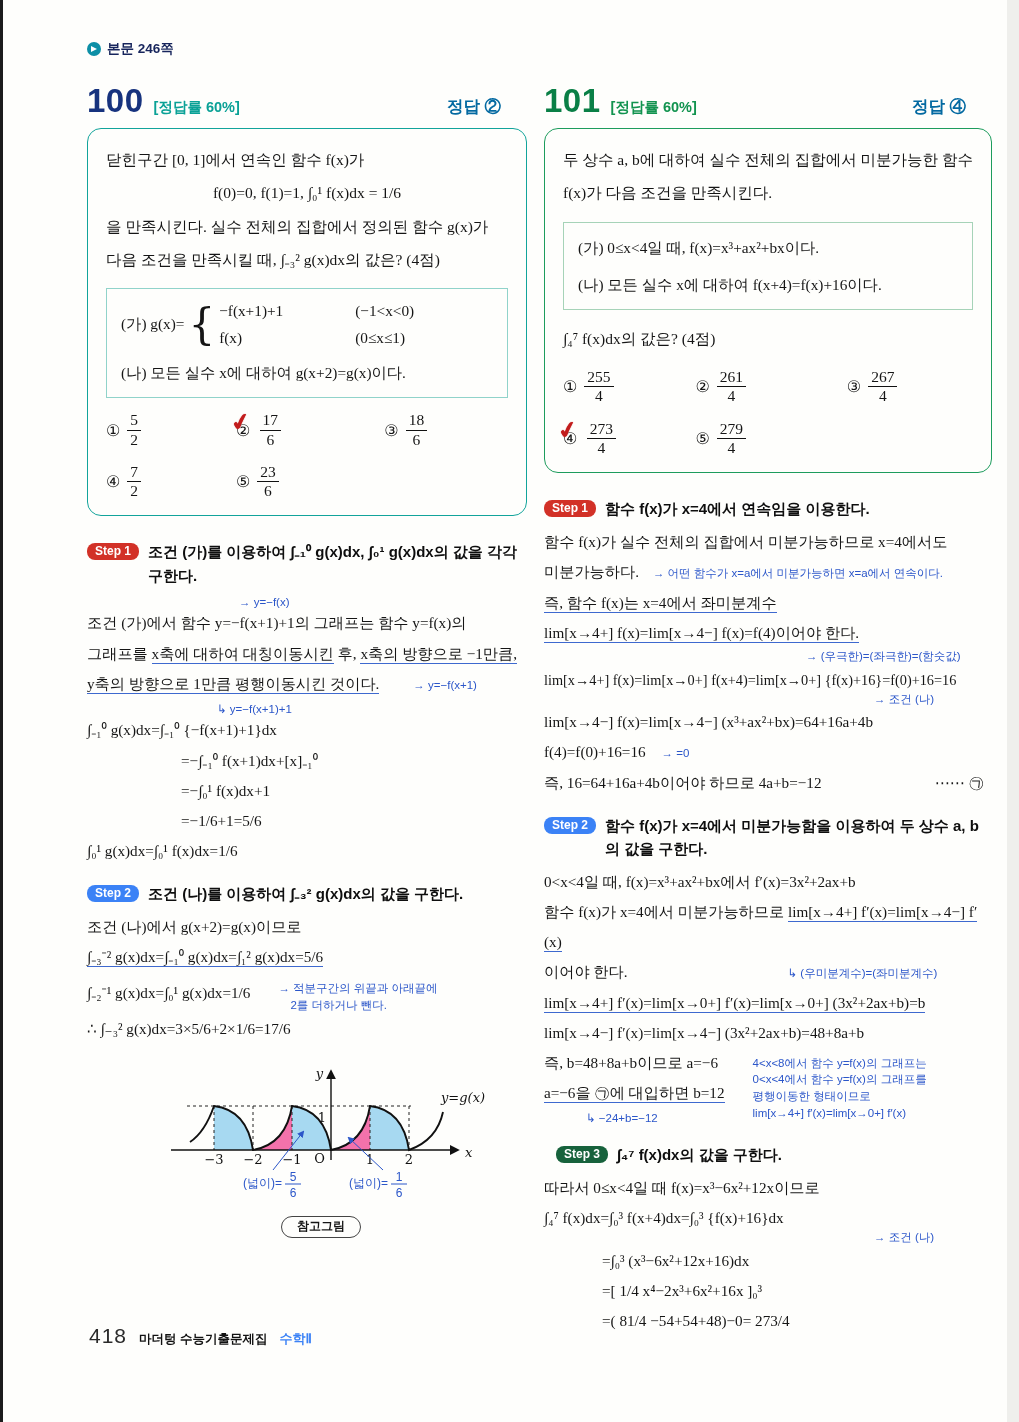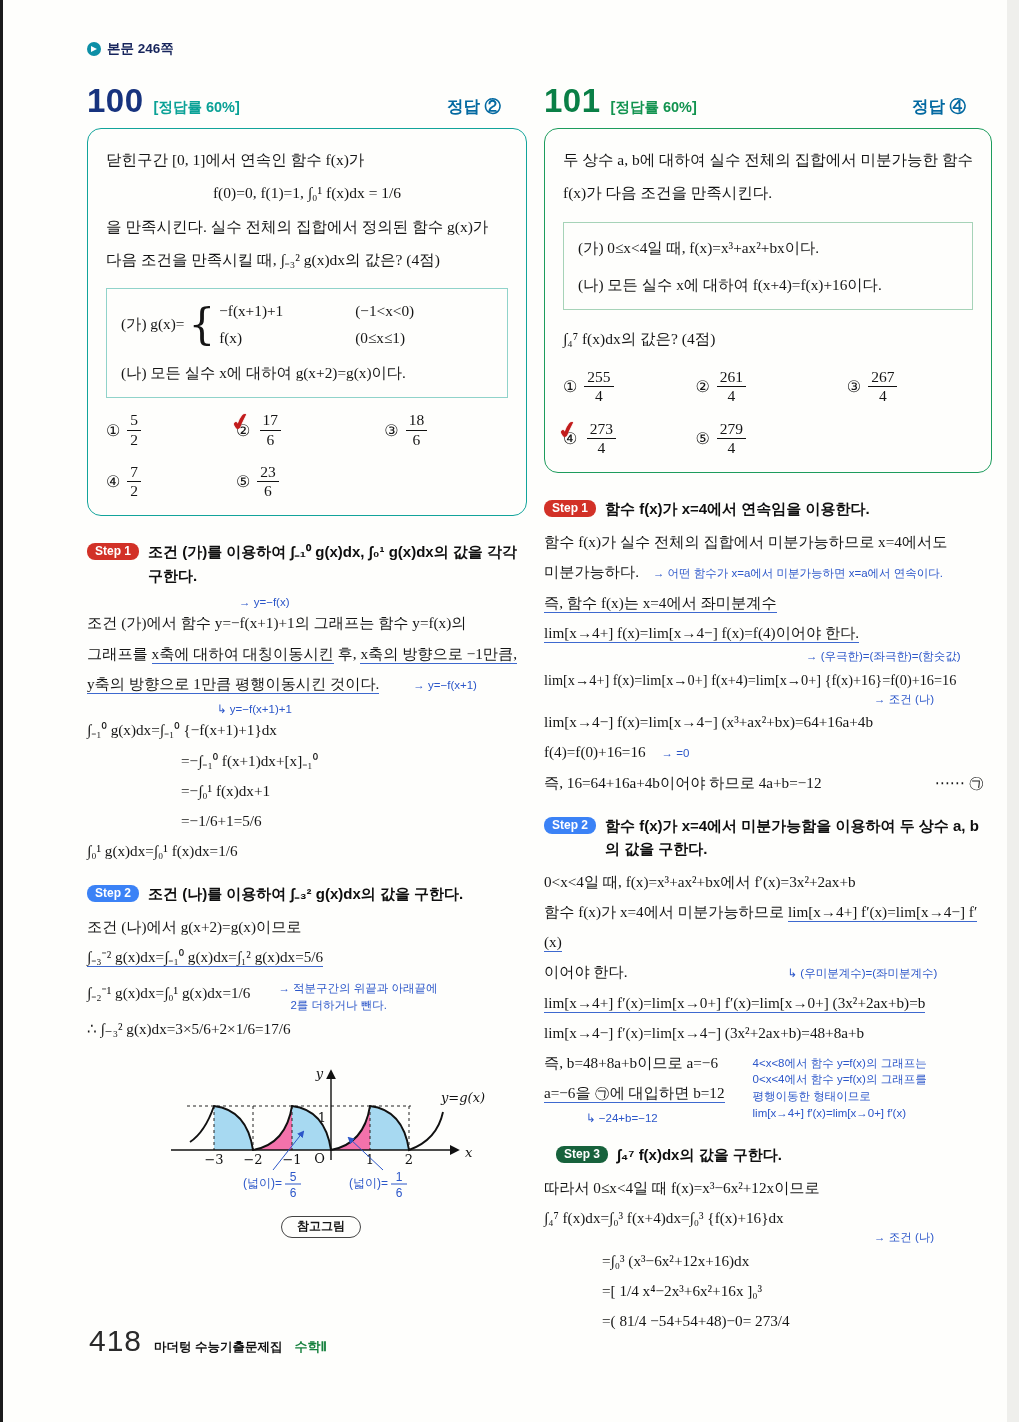--- a/index.html
+++ b/index.html
@@ -77,23 +77,23 @@
   
   .graphwrap{margin:14px 0 0 48px;width:372px;text-align:center;}
   .caption-pill{display:inline-block;margin-top:4px;border:1.3px solid #444;border-radius:14px;
                 padding:1px 15px 2px;font-size:12px;font-weight:700;}
   svg text{font-family:"DejaVu Serif",serif;font-size:13px;fill:#111;}
   svg text.it{font-style:italic;}
   svg text.bl{fill:#2b56c9;font-family:"Liberation Sans",sans-serif;font-size:12px;}
 
   
   .footer{position:absolute;left:86px;top:1324px;display:flex;align-items:baseline;gap:12px;}
-  .pg-num{font-size:30px;font-weight:400;letter-spacing:1px;color:#2a2a2a;}
+  .pg-num{font-size:21px;font-weight:400;letter-spacing:1px;color:#2a2a2a;}
   .bk{font-size:12.5px;font-weight:700;color:#111;}
-  .subj{font-size:13px;font-weight:800;color:#15803d;}
+  .subj{font-size:13px;font-weight:800;color:#3b82f6;}
 </style>
 </head>
 <body>
 
 <div class="page">
 
   <div class="doc-header">
     <span class="link-icon"></span>
     <span class="link-text">본문 246쪽</span>
   </div>

